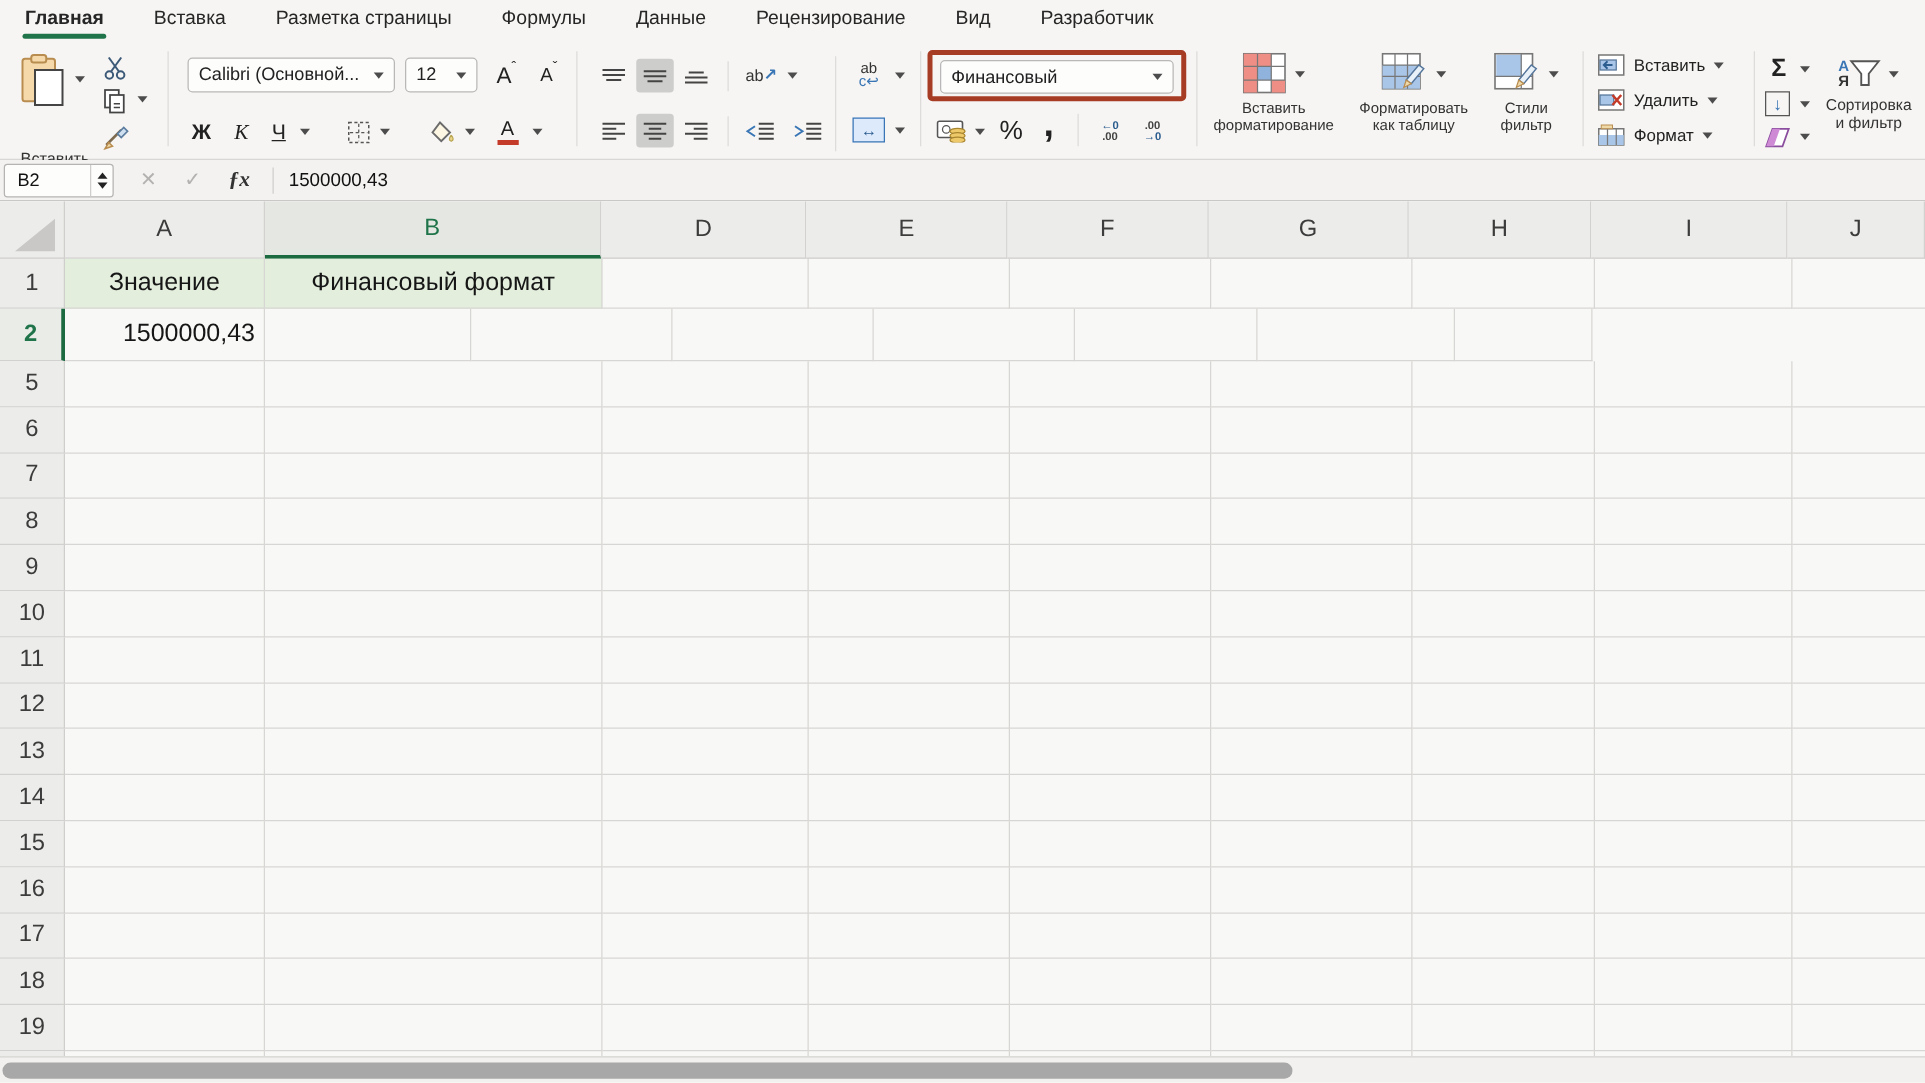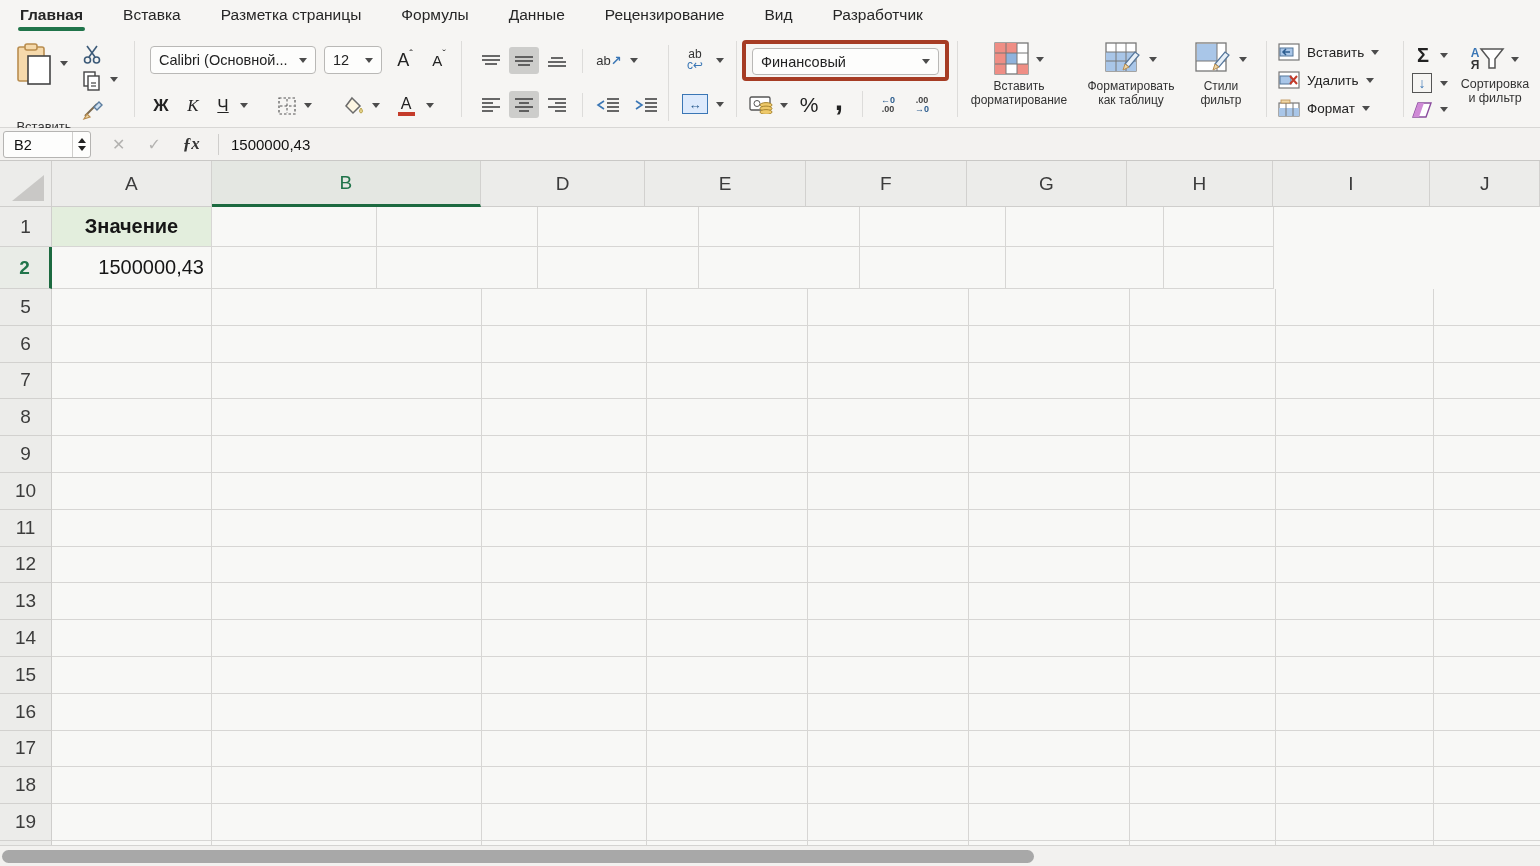--- a/index.html
+++ b/index.html
@@ -414,22 +414,25 @@
       <div class="colhdr" style="width: 165px;">D</div>
       <div class="colhdr" style="width: 161px;">E</div>
       <div class="colhdr" style="width: 161px;">F</div>
       <div class="colhdr" style="width: 161px;">G</div>
       <div class="colhdr" style="width: 146px;">H</div>
       <div class="colhdr" style="width: 158px;">I</div>
       <div class="colhdr" style="width: 110px;">J</div>
     </div>
     <div class="hrow" style="height: 40px;">
       <div class="rowhdr">1</div>
-      <div class="cell green ctr" style="width: 160px; font-weight: bold;">
+      <div class="cell green ctr" style="width: 160px;">
         <span>Значение</span>
+      </div>
+      <div class="cell green ctr" style="width: 270px;">
+        <span>Финансовый формат</span>
       </div>
       <div class="cell" style="width: 165px;">
         <span></span>
       </div>
       <div class="cell" style="width: 161px;">
         <span></span>
       </div>
       <div class="cell" style="width: 161px;">
         <span></span>
       </div>

